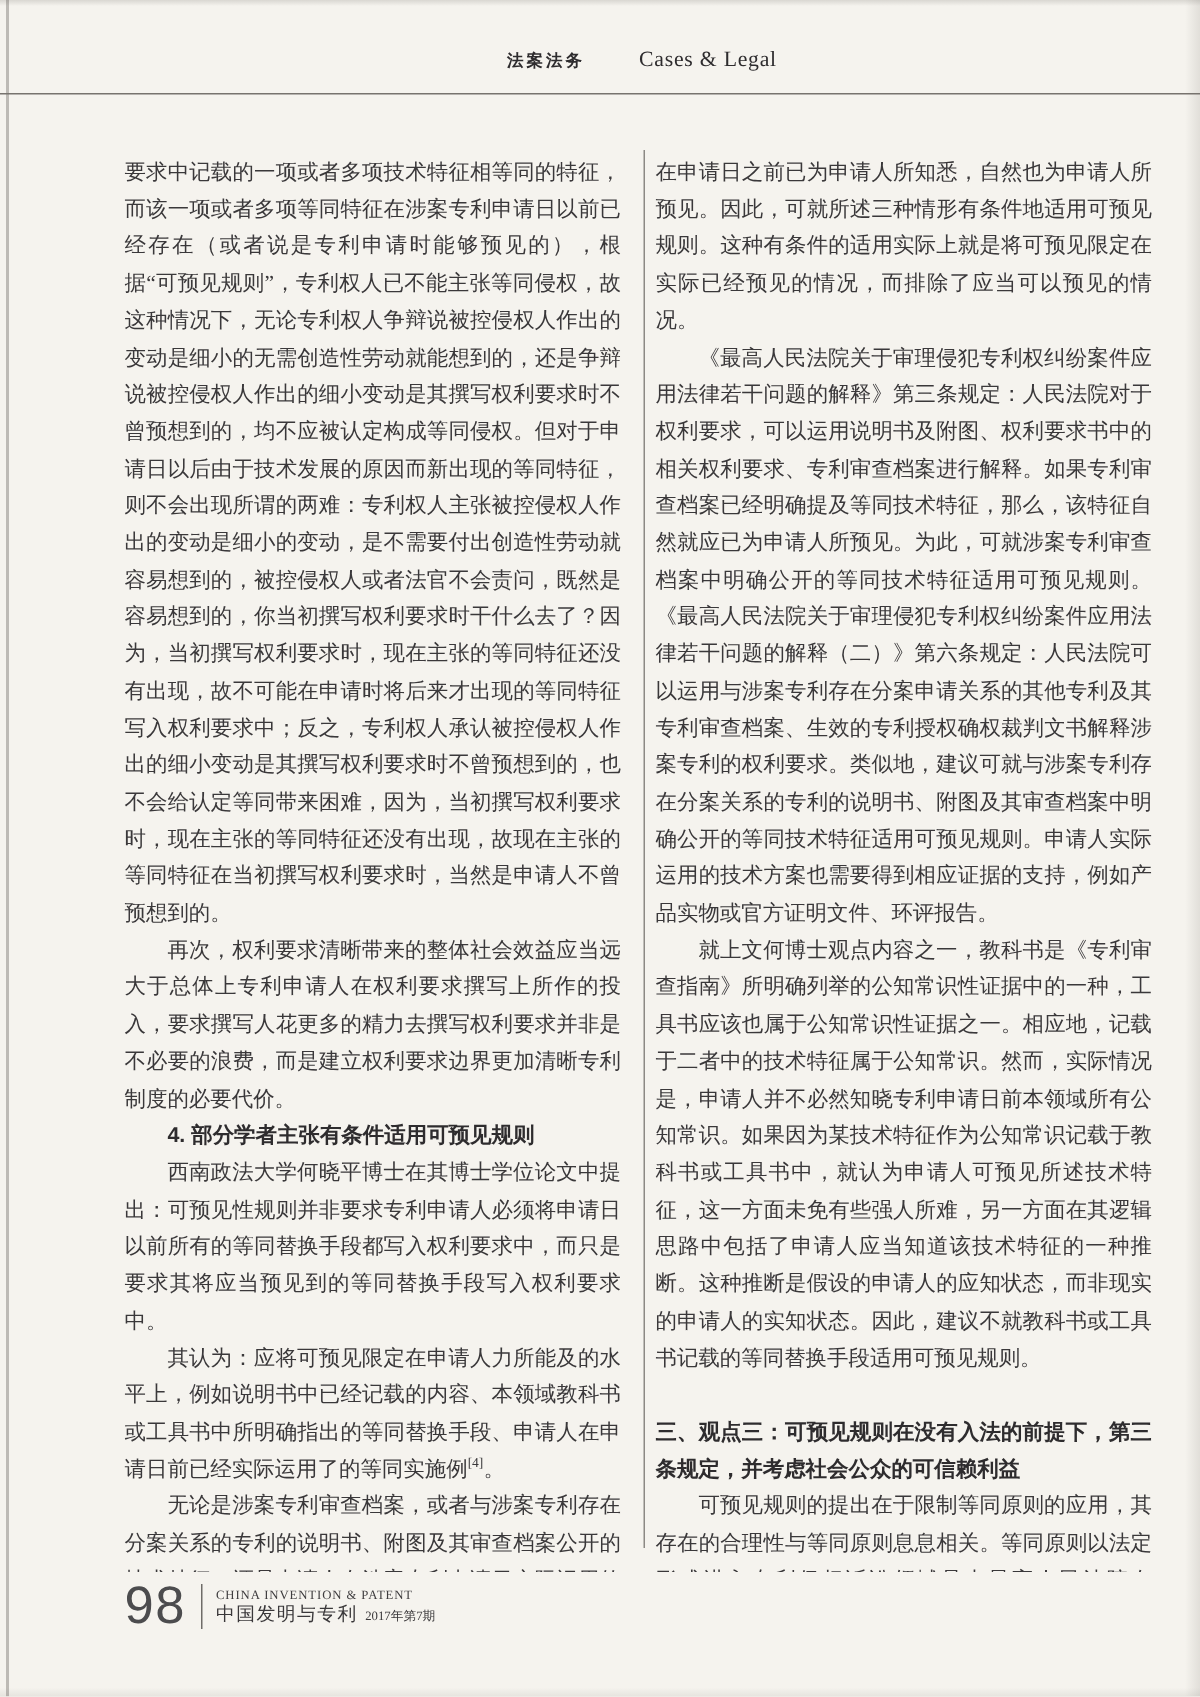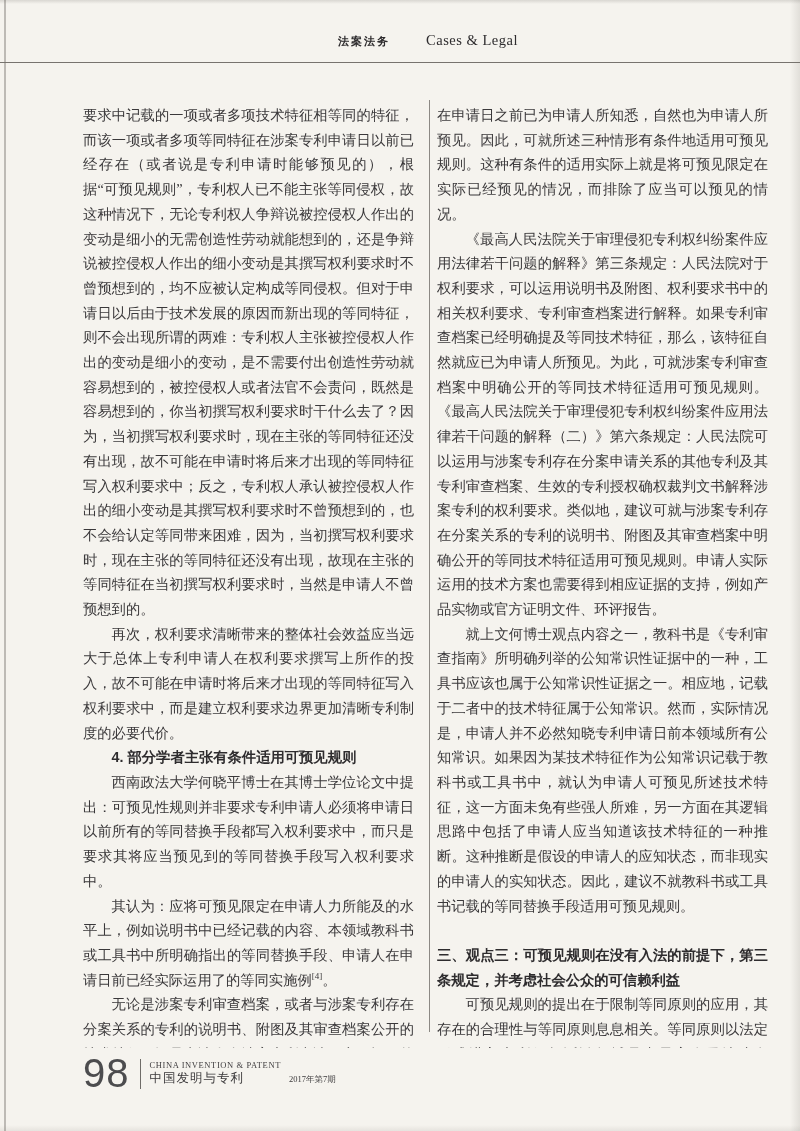--- a/index.html
+++ b/index.html
@@ -63,29 +63,29 @@
     background:#8c8984;
   }
 
   
   .footer{
     position:absolute;left:83px;top:1051px;
     display:flex;align-items:center;
   }
   .page-number{
     font-family:"Liberation Sans","DejaVu Sans",sans-serif;
-    font-size:40px;color:#4c4c4e;letter-spacing:1px;
+    font-size:35px;color:#4c4c4e;letter-spacing:1px;
   }
   .footer-bar{width:1px;height:30px;background:#6f6c68;margin:0 9px 0 10px;}
   .footer-meta{display:flex;flex-direction:column;justify-content:flex-start;line-height:1.25;}
   .journal-en{
     font-family:"Liberation Serif","DejaVu Serif",serif;
     font-size:8.5px;letter-spacing:0.6px;color:#3f3d3f;
   }
-  .journal-cn-row{display:flex;align-items:baseline;gap:40px;}
+  .journal-cn-row{display:flex;align-items:baseline;}
   .journal-cn{
     font-family:"Liberation Serif","DejaVu Serif",serif;
     font-size:12.5px;color:#3a383a;letter-spacing:1px;
   }
   .journal-issue{
     font-family:"Liberation Serif","DejaVu Serif",serif;
     font-size:8.5px;color:#3a383a;margin-left:5px;
   }
 </style>
 </head>
@@ -99,21 +99,21 @@
   <div class="scan-bottom-shade"></div>
 
   <div class="header">
     <span class="header-cn">法案法务</span>
     <span class="header-en">Cases &amp; Legal</span>
   </div>
   <div class="header-rule"></div>
 
   <div class="col col-left">
     <p>要求中记载的一项或者多项技术特征相等同的特征，而该一项或者多项等同特征在涉案专利申请日以前已经存在（或者说是专利申请时能够预见的），根据“可预见规则”，专利权人已不能主张等同侵权，故这种情况下，无论专利权人争辩说被控侵权人作出的变动是细小的无需创造性劳动就能想到的，还是争辩说被控侵权人作出的细小变动是其撰写权利要求时不曾预想到的，均不应被认定构成等同侵权。但对于申请日以后由于技术发展的原因而新出现的等同特征，则不会出现所谓的两难：专利权人主张被控侵权人作出的变动是细小的变动，是不需要付出创造性劳动就容易想到的，被控侵权人或者法官不会责问，既然是容易想到的，你当初撰写权利要求时干什么去了？因为，当初撰写权利要求时，现在主张的等同特征还没有出现，故不可能在申请时将后来才出现的等同特征写入权利要求中；反之，专利权人承认被控侵权人作出的细小变动是其撰写权利要求时不曾预想到的，也不会给认定等同带来困难，因为，当初撰写权利要求时，现在主张的等同特征还没有出现，故现在主张的等同特征在当初撰写权利要求时，当然是申请人不曾预想到的。</p>
-    <p class="ind">再次，权利要求清晰带来的整体社会效益应当远大于总体上专利申请人在权利要求撰写上所作的投入，故不可能在申请时将后来才出现的等同特征写入权利要求中，而是建立权利要求边界更加清晰专利制度的必要代价。</p>
+    <p class="ind">再次，权利要求清晰带来的整体社会效益应当远大于总体上专利申请人在权利要求撰写上所作的投入，要求撰写人花更多的精力去撰写权利要求并非是不必要的浪费，而是建立权利要求边界更加清晰专利制度的必要代价。</p>
     <p class="ind subhead">4. 部分学者主张有条件适用可预见规则</p>
     <p class="ind">西南政法大学何晓平博士在其博士学位论文中提出：可预见性规则并非要求专利申请人必须将申请日以前所有的等同替换手段都写入权利要求中，而只是要求其将应当预见到的等同替换手段写入权利要求中。</p>
     <p class="ind"><span>其认为：应将可预见限定在申请人力所能及的水平上，例如说明书中已经记载的内容、本领域教科书或工具书中所明确指出的等同替换手段、申请人在申请日前已经实际运用了的等同实施例</span><sup class="fnref">[4]</sup><span>。</span></p>
     <p class="ind">无论是涉案专利审查档案，或者与涉案专利存在分案关系的专利的说明书、附图及其审查档案公开的技术特征，还是申请人在涉案专利申请日实际运用的技术方案，都能客观地反映所述技术特征或技术方案</p>
   </div>
 
   <div class="col-divider"></div>
 
   <div class="col col-right">
     <p>在申请日之前已为申请人所知悉，自然也为申请人所预见。因此，可就所述三种情形有条件地适用可预见规则。这种有条件的适用实际上就是将可预见限定在实际已经预见的情况，而排除了应当可以预见的情况。</p>

